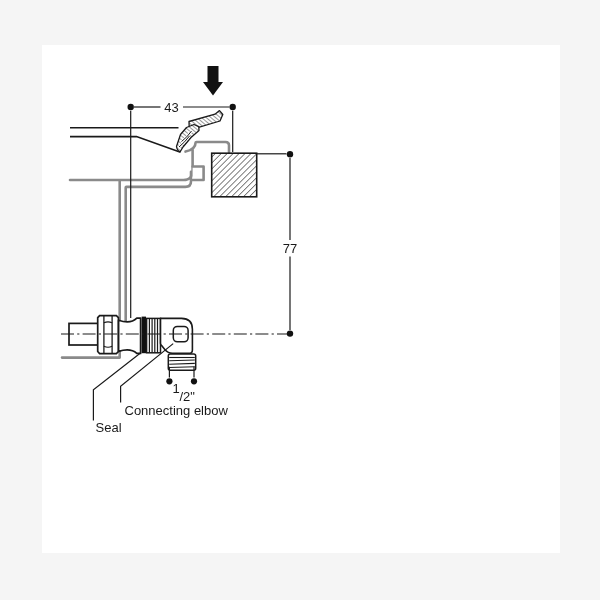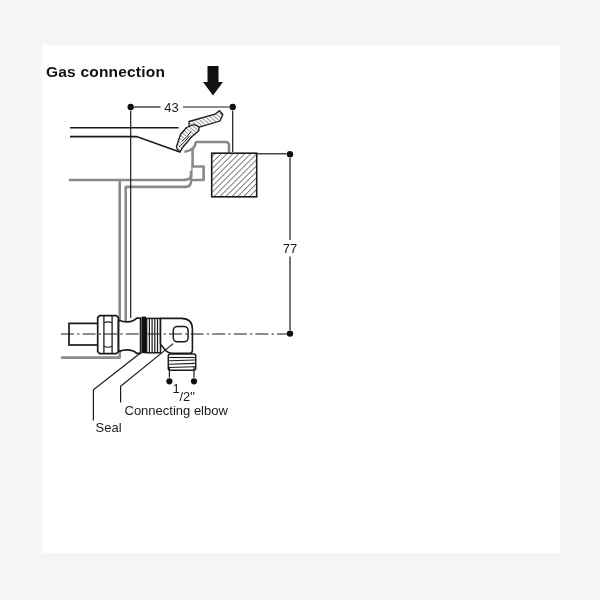--- a/index.html
+++ b/index.html
@@ -15,21 +15,20 @@
   .whitefill{fill:#ffffff;}
   .dimtxt{font-family:"Liberation Sans",sans-serif;font-size:13px;fill:#1a1a1a;}
   .lbltxt{font-family:"Liberation Sans",sans-serif;font-size:13px;fill:#1a1a1a;}
   .dot{fill:#111;stroke:none;}
 </style>
 </head>
 <body>
 
 <div class="stage">
   <div class="panel"></div>
-  <h1 class="title">Gas connection</h1>
 
   <svg width="600" height="600" viewBox="0 0 600 600">
     <defs>
       <pattern id="hatch" width="4.2" height="4.2" patternUnits="userSpaceOnUse" patternTransform="rotate(45)">
         <line x1="0" y1="0" x2="0" y2="4.2" stroke="#1a1a1a" stroke-width="1.1"></line>
       </pattern>
       <pattern id="hatchFine" width="3" height="3" patternUnits="userSpaceOnUse" patternTransform="rotate(-50)">
         <line x1="0" y1="0" x2="0" y2="3" stroke="#1a1a1a" stroke-width="0.9"></line>
       </pattern>
       <path id="clawBlade" d="M189,121.5 L215,114.2 L219.5,110.6 L222.8,114.5 L220,121 L193.5,128.8 Q190.2,129.8 189.2,127 Z"></path>

